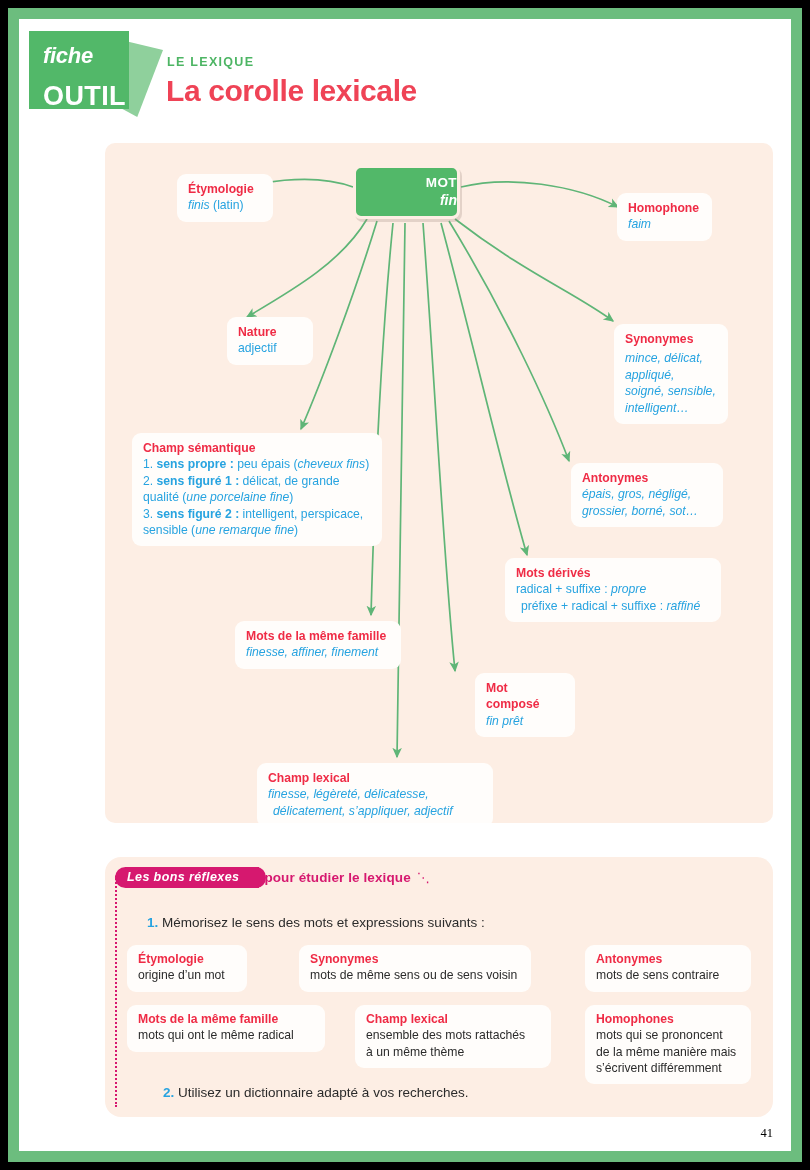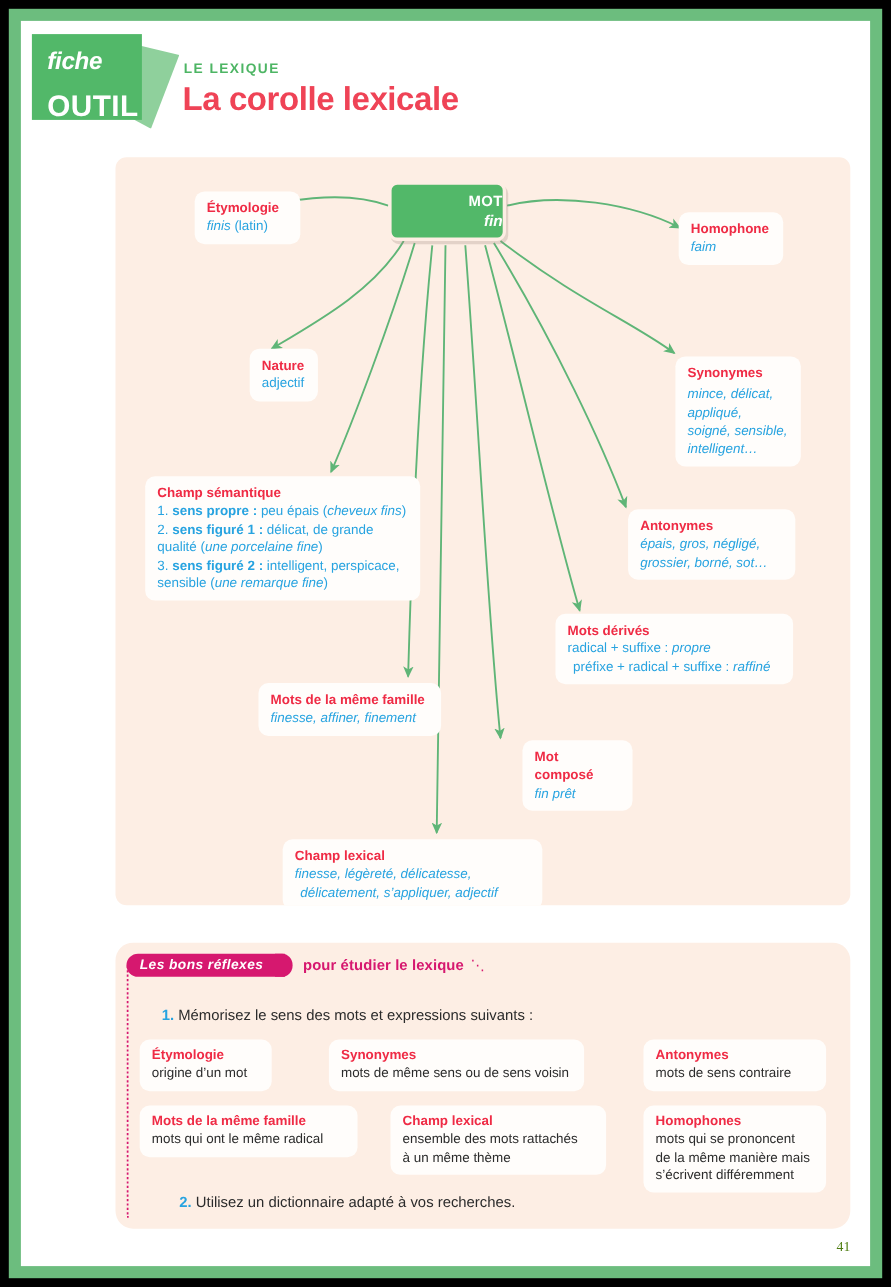--- a/index.html
+++ b/index.html
@@ -159,21 +159,21 @@
     position: absolute;
     right: -7px; top: 0;
     width: 16px; height: 100%;
     background: #d6186f;
     border-radius: 0 60% 60% 0 / 0 50% 50% 0;
   }
   .pill-tail {
     color: #d6186f;
     font-size: 13.5px;
     font-weight: bold;
-    margin-left: 16px;
+    margin-left: 5px;
     letter-spacing: 0.1px;
   }
   .pill-dots {
     margin-left: 6px;
     color: #d6186f;
     font-size: 13px;
     letter-spacing: 1.5px;
   }
   .step {
     position: absolute;
@@ -188,21 +188,21 @@
     padding: 6px 11px 8px 11px;
   }
   .dbox .dt { color: #ef2b45; font-weight: bold; font-size: 12.2px; line-height: 1.35; }
   .dbox .dd { color: #2b2b2b; font-size: 12.2px; line-height: 1.33; }
 
   .page-num {
     position: absolute;
     right: 18px; bottom: 10px;
     font-family: "Liberation Serif", serif;
     font-size: 12.5px;
-    color: #4d7c0f;
+    color: #000000;
   }
 </style>
 </head>
 <body>
 
 <div class="page-frame">
 <div class="page">
 
   <div class="tag-shadow"></div>
   <div class="tag">
@@ -254,21 +254,21 @@
     <div class="node" style="left:72px; top:31px; width:96px;">
       <div class="ttl">Étymologie</div>
       <div class="bdy"><i>finis</i><span class="n"> (latin)</span></div>
     </div>
 
     <div class="node" style="left:512px; top:50px; width:95px;">
       <div class="ttl">Homophone</div>
       <div class="bdy">faim</div>
     </div>
 
-    <div class="node" style="left:122px; top:174px; width:62px;">
+    <div class="node" style="left:122px; top:174px; width:86px;">
       <div class="ttl">Nature</div>
       <div class="bdy up">adjectif</div>
     </div>
 
     <div class="node" style="left:509px; top:181px; width:114px;">
       <div class="ttl">Synonymes</div>
       <div class="bdy" style="margin-top:3px;">mince, délicat, appliqué, soigné, sensible, intelligent…</div>
     </div>
 
     <div class="node" style="left:27px; top:290px; width:250px;">

